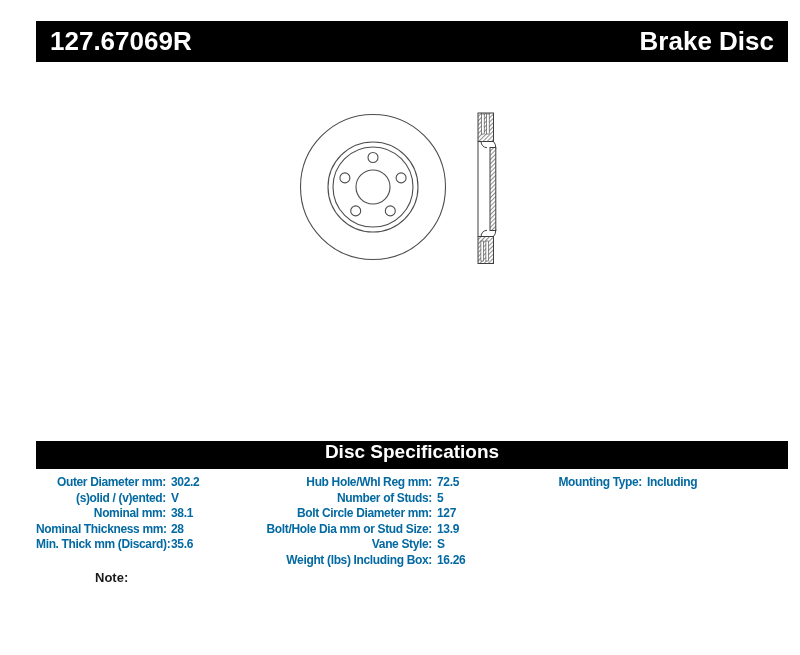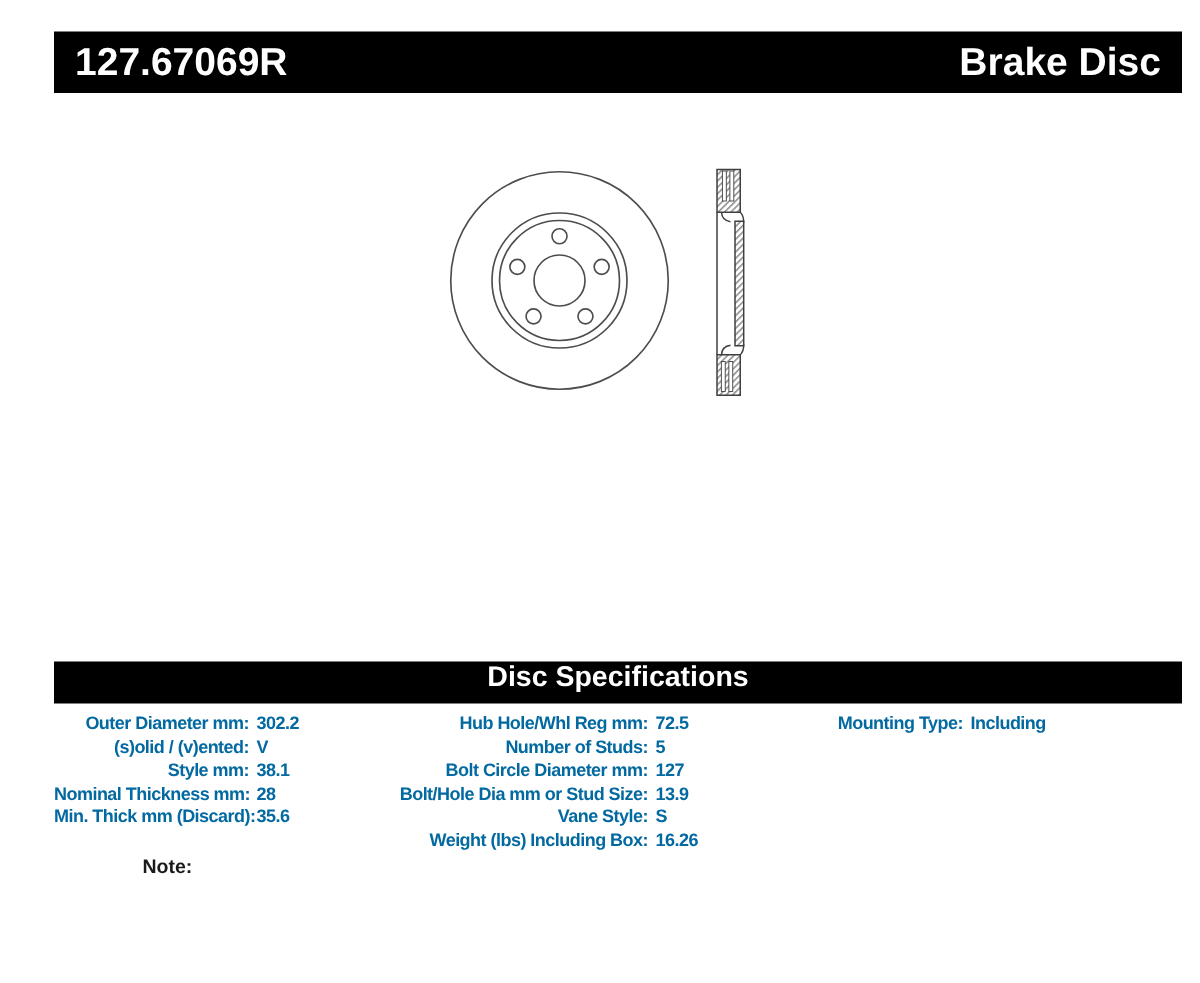--- a/index.html
+++ b/index.html
@@ -126,21 +126,21 @@
   <div class="spec-col col1">
     <div class="spec-row">
       <span class="lbl">Outer Diameter mm:</span>
       <span class="val">302.2</span>
     </div>
     <div class="spec-row">
       <span class="lbl">(s)olid / (v)ented:</span>
       <span class="val">V</span>
     </div>
     <div class="spec-row">
-      <span class="lbl">Style mm:</span>
+      <span class="lbl">Nominal mm:</span>
       <span class="val">38.1</span>
     </div>
     <div class="spec-row">
       <span class="lbl">Nominal Thickness mm:</span>
       <span class="val">28</span>
     </div>
     <div class="spec-row">
       <span class="lbl">Min. Thick mm (Discard):</span>
       <span class="val">35.6</span>
     </div>

